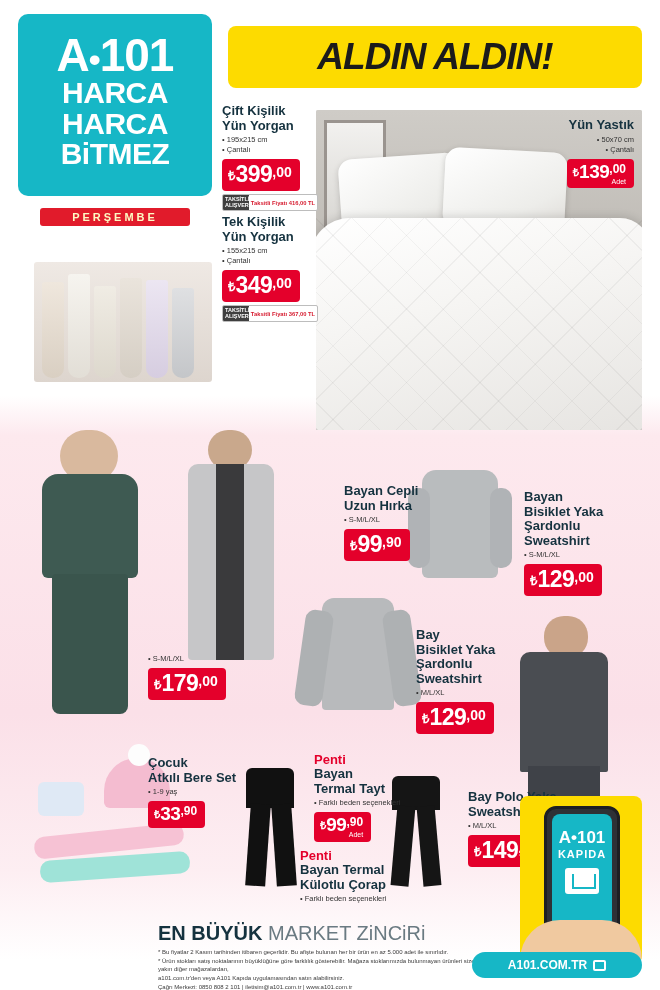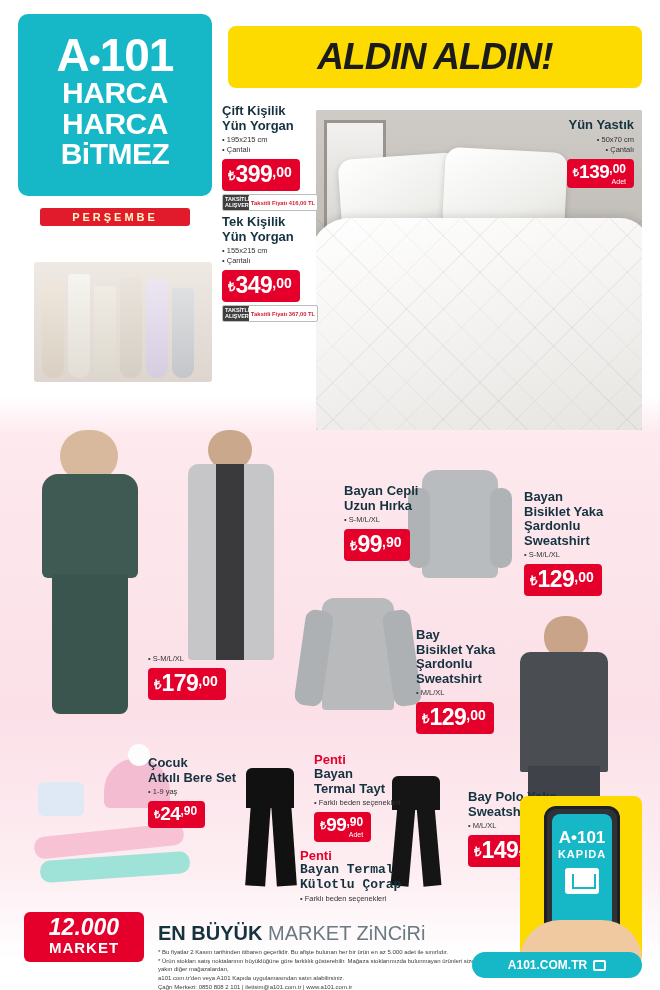--- a/index.html
+++ b/index.html
@@ -322,57 +322,53 @@
     <div class="ptag" style="margin-top:4px;">
       <span class="lira">₺</span><span class="int">149</span><span class="dec">,00</span>
     </div>
   </div>
 
   <div class="label-blk" style="left:148px;top:756px;width:100px;">
     <div class="p-title" style="white-space:pre-line;">Çocuk
 Atkılı Bere Set</div>
     <div class="p-spec">• 1-9 yaş</div>
     <div class="ptag small" style="margin-top:4px;">
-      <span class="lira">₺</span><span class="int">24</span><span class="dec">,90</span>
+      <span class="lira">₺</span><span class="int">33</span><span class="dec">,90</span>
     </div>
   </div>
 
   <div class="label-blk" style="left:314px;top:752px;width:100px;">
     <div class="brand-penti">Penti</div>
     <div class="p-title" style="white-space:pre-line;">Bayan
 Termal Tayt</div>
     <div class="p-spec">• Farklı beden seçenekleri</div>
     <div class="ptag small" style="margin-top:4px;">
       <span class="lira">₺</span><span class="int">99</span><span class="dec">,90</span>
       <span class="unit">Adet</span>
     </div>
   </div>
 
   <div class="label-blk" style="left:300px;top:848px;width:110px;">
     <div class="brand-penti">Penti</div>
-    <div class="p-title" style="white-space:pre-line;font-family:Liberation Mono, monospace;">Bayan Termal
+    <div class="p-title" style="white-space:pre-line;">Bayan Termal
 Külotlu Çorap</div>
     <div class="p-spec">• Farklı beden seçenekleri</div>
   </div>
 
   <div class="kapida">
     <div class="phone">
       <div class="phone-screen">
         <div class="a">A•101</div>
         <div class="k">KAPIDA</div>
         <div class="cart"></div>
       </div>
     </div>
     <div class="kapida-hand"></div>
   </div>
 
-  <div class="market-badge">
-    <div class="n">12.000</div>
-    <div class="m">MARKET</div>
-  </div>
 
   <div class="slogan-big">
     <b>EN BÜYÜK</b>
     <span class="grey">MARKET ZiNCiRi</span>
   </div>
 
   <div class="legal" style="white-space:pre-line;">* Bu fiyatlar 2 Kasım tarihinden itibaren geçerlidir. Bu afişte bulunan her bir ürün en az 5.000 adet ile sınırlıdır.
 * Ürün stokları satış noktalarının büyüklüğüne göre farklılık gösterebilir. Mağaza stoklarımızda bulunmayan ürünleri size yakın diğer mağazalardan,
 a101.com.tr'den veya A101 Kapıda uygulamasından satın alabilirsiniz.
 Çağrı Merkezi: 0850 808 2 101   |   iletisim@a101.com.tr   |   www.a101.com.tr</div>

